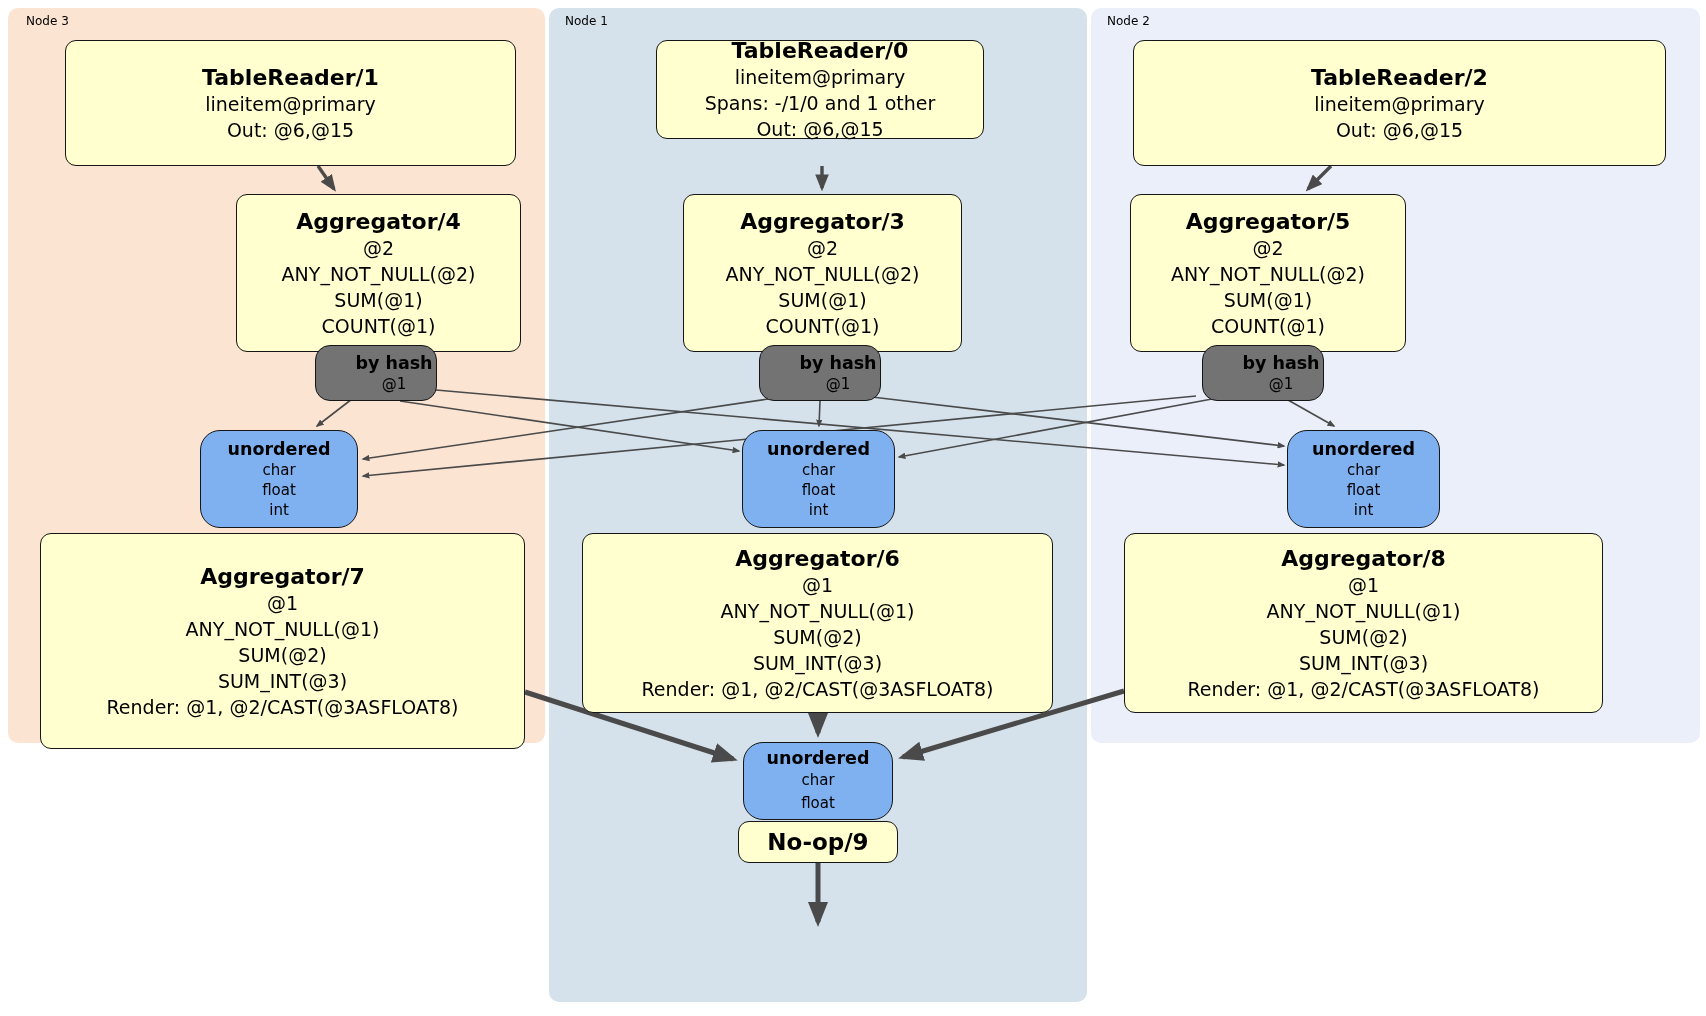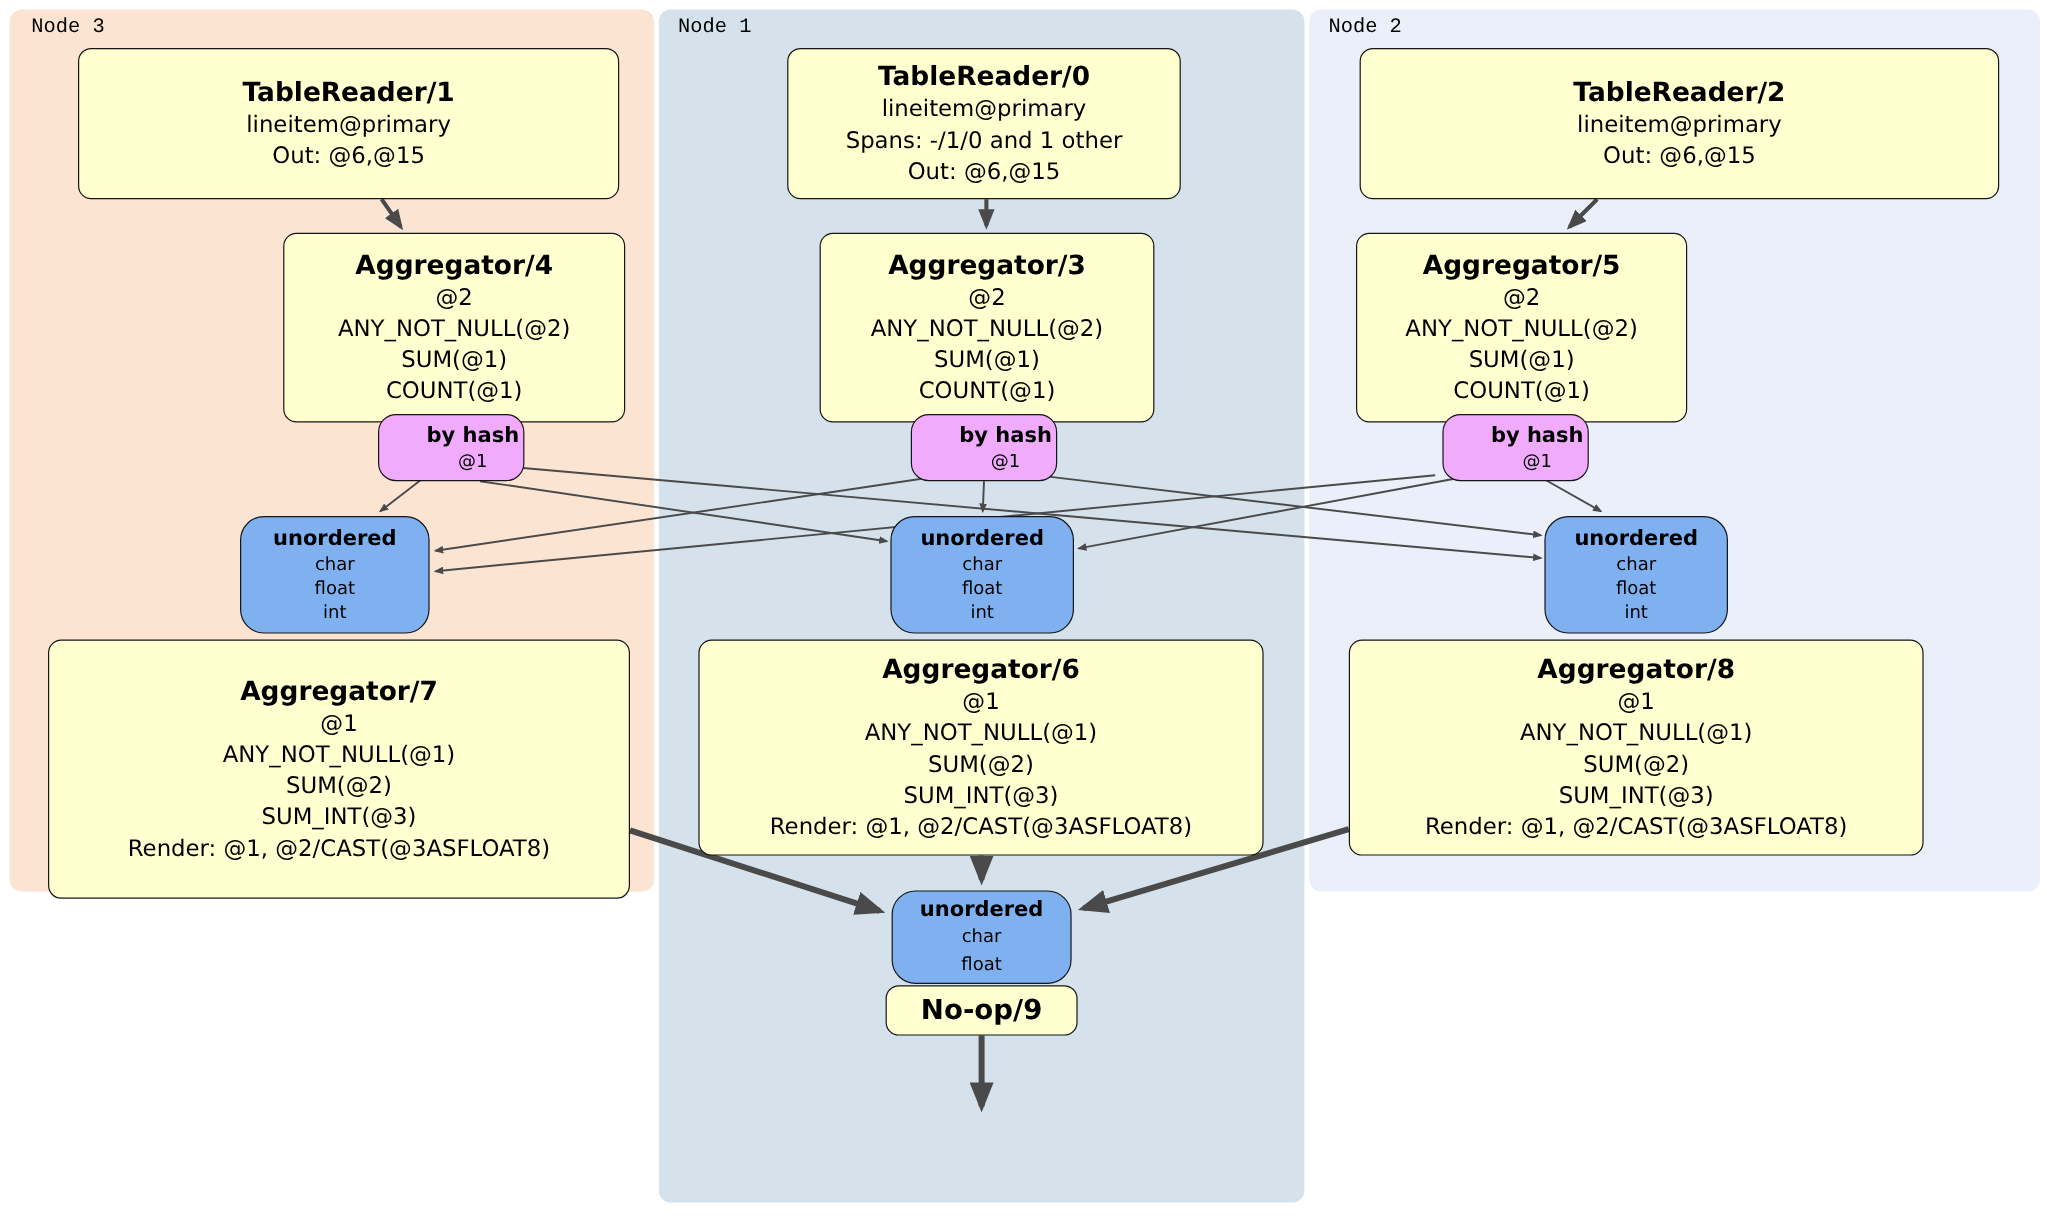--- a/index.html
+++ b/index.html
@@ -4,30 +4,30 @@
 <style>
   html,body { margin:0; padding:0; background:#ffffff; }
   .canvas {
     position:relative; width:1706px; height:1016px; overflow:hidden;
     font-family:"DejaVu Sans","Liberation Sans",sans-serif; color:#000;
   }
   .panel { position:absolute; border-radius:10px; z-index:0; }
   .panel-node3 { background:#fce4d3; }
   .panel-node1 { background:#d5e2eb; }
   .panel-node2 { background:#eaeffa; }
-  .node-label { position:absolute; z-index:3; font-size:17px;font-family:Liberation Mono, monospace; }
+  .node-label { position:absolute; z-index:3; font-size:12px; }
   svg.edges { position:absolute; left:0; top:0; z-index:1; }
   .gbox {
     position:absolute; z-index:2; box-sizing:border-box;
     border:1.6px solid #161616;
     display:flex; flex-direction:column; justify-content:center; align-items:center;
     white-space:nowrap;
   }
   .yellow { background:#ffffcf; border-radius:11px; }
-  .router { background:#f0abfc; border-radius:15px;padding-left:36px; }
+  .router { background:#737373; border-radius:15px;padding-left:36px; }
   .sync   { background:#7fb0f0; border-radius:20px; }
   .box-title { font-weight:bold; font-size:22px; line-height:27px; }
   .box-line  { font-size:19px; line-height:26px; }
   .router .box-title, .sync .box-title { font-size:17.5px; line-height:22px; }
   .router .box-line,  .sync .box-line  { font-size:15px;  line-height:20px; }
   .final-sync .box-line { line-height:23px; }
   .terminal .box-title { font-size:23px; line-height:26px; }
 </style>
 </head>
 <body>
@@ -99,21 +99,21 @@
   </div>
   <div class="gbox yellow" style="left:40px;top:533px;width:485px;height:216px">
     <div class="box-title">Aggregator/7</div>
     <div class="box-line">@1</div>
     <div class="box-line">ANY_NOT_NULL(@1)</div>
     <div class="box-line">SUM(@2)</div>
     <div class="box-line">SUM_INT(@3)</div>
     <div class="box-line">Render: @1, @2/CAST(@3ASFLOAT8)</div>
   </div>
 
-  <div class="gbox yellow" style="left:656px;top:40px;width:328px;height:126px">
+  <div class="gbox yellow" style="left:656px;top:40px;width:328px;height:99px">
     <div class="box-title">TableReader/0</div>
     <div class="box-line">lineitem@primary</div>
     <div class="box-line">Spans: -/1/0 and 1 other</div>
     <div class="box-line">Out: @6,@15</div>
   </div>
   <div class="gbox yellow" style="left:683px;top:194px;width:279px;height:158px">
     <div class="box-title">Aggregator/3</div>
     <div class="box-line">@2</div>
     <div class="box-line">ANY_NOT_NULL(@2)</div>
     <div class="box-line">SUM(@1)</div>

